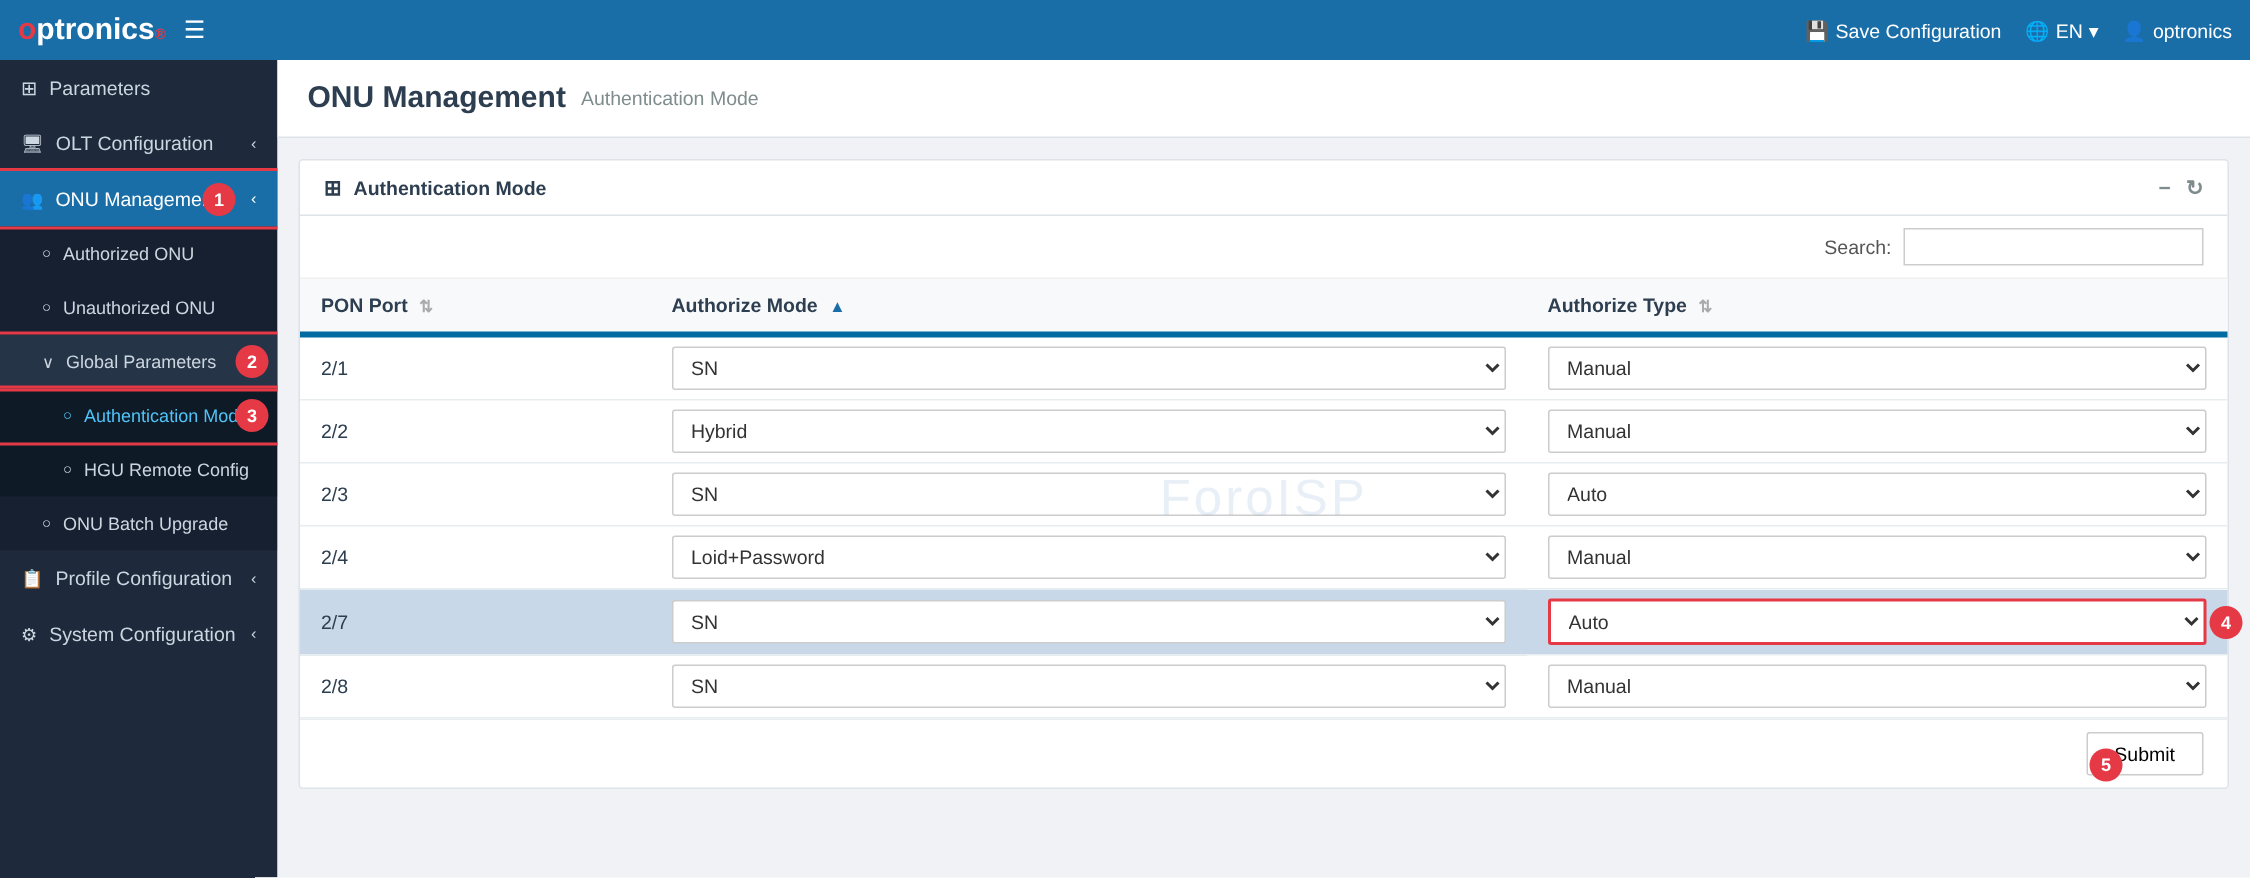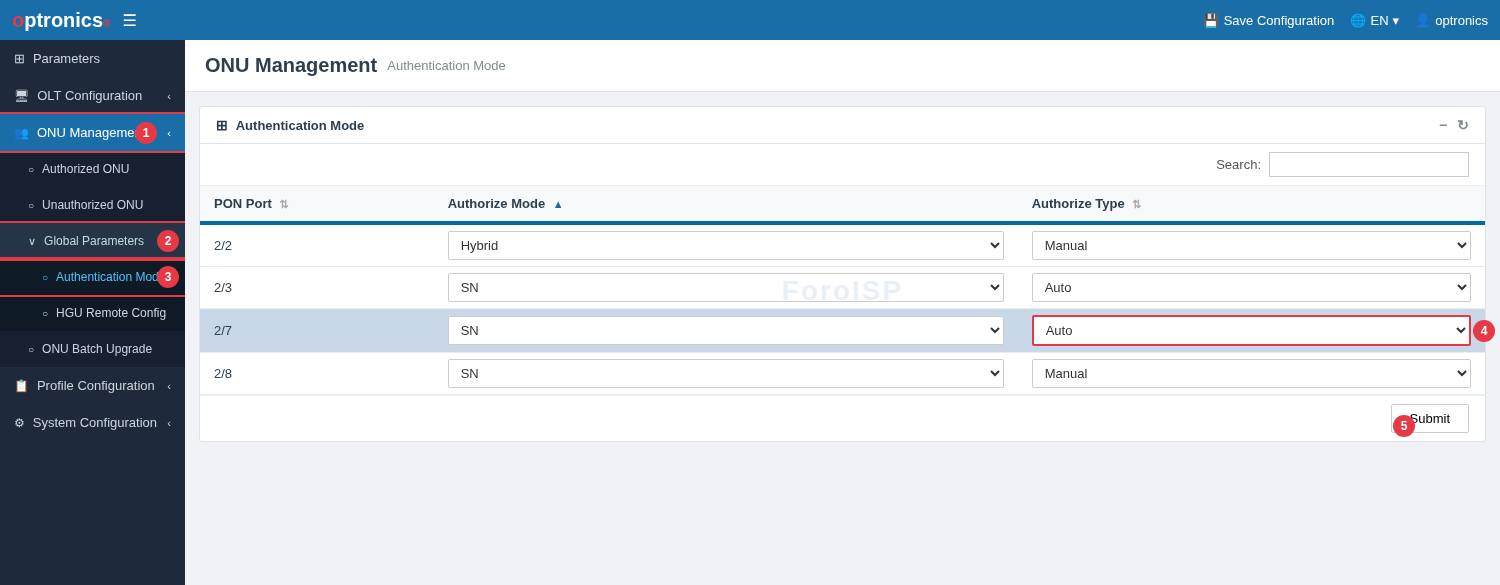--- a/index.html
+++ b/index.html
@@ -173,22 +173,22 @@
     .badge-5 {
       position: absolute;
       right: 70px;
       bottom: 4px;
     }
     .watermark {
       position: absolute;
       top: 50%;
       left: 50%;
       transform: translate(-50%, -50%);
-      font-size: 28px;
-      font-weight: bold;
+      font-size: 34px;
+      font-weight: normal;
       color: rgba(100,150,200,0.15);
       pointer-events: none;
       white-space: nowrap;
       letter-spacing: 2px;
     }
   </style>
 </head>
 <body>
 
 <div class="top-header">
@@ -321,30 +321,40 @@
                 <span>Authorize Mode</span>
                 <span class="sort-icon">▲</span>
               </th>
               <th>
                 <span>Authorize Type</span>
                 <span class="sort-icon-neutral">⇅</span>
               </th>
             </tr>
           </thead>
           <tbody id="table-body">
+          <tr>
+                <td class="port-cell">2/1</td>
+                <td class="select-cell"><select><option value="SN">SN</option><option value="Hybrid">Hybrid</option><option value="Loid+Password">Loid+Password</option><option value="Loid">Loid</option></select></td>
+                <td class="type-cell" style="position: relative;"><select><option value="Manual">Manual</option><option value="Auto">Auto</option></select></td>
+              </tr>
               <tr>
                 <td class="port-cell">2/2</td>
                 <td class="select-cell"><select><option value="SN">SN</option><option value="Hybrid" selected="">Hybrid</option><option value="Loid+Password">Loid+Password</option><option value="Loid">Loid</option></select></td>
                 <td class="type-cell" style="position: relative;"><select><option value="Manual">Manual</option><option value="Auto">Auto</option></select></td>
               </tr>
               <tr>
                 <td class="port-cell">2/3</td>
                 <td class="select-cell"><select><option value="SN">SN</option><option value="Hybrid">Hybrid</option><option value="Loid+Password">Loid+Password</option><option value="Loid">Loid</option></select></td>
                 <td class="type-cell" style="position: relative;"><select><option value="Manual">Manual</option><option value="Auto" selected="">Auto</option></select></td>
               </tr>
+              <tr>
+                <td class="port-cell">2/4</td>
+                <td class="select-cell"><select><option value="SN">SN</option><option value="Hybrid">Hybrid</option><option value="Loid+Password" selected="">Loid+Password</option><option value="Loid">Loid</option></select></td>
+                <td class="type-cell" style="position: relative;"><select><option value="Manual">Manual</option><option value="Auto">Auto</option></select></td>
+              </tr>
               <tr class="row-selected">
                 <td class="port-cell">2/7</td>
                 <td class="select-cell"><select><option value="SN">SN</option><option value="Hybrid">Hybrid</option><option value="Loid+Password">Loid+Password</option><option value="Loid">Loid</option></select></td>
                 <td class="type-cell" style="position: relative;"><select class="highlighted-select"><option value="Manual">Manual</option><option value="Auto" selected="">Auto</option></select><div class="step-badge" style="position: absolute; right: -10px; top: 50%; transform: translateY(-50%); z-index: 10;">4</div></td>
               </tr>
               <tr>
                 <td class="port-cell">2/8</td>
                 <td class="select-cell"><select><option value="SN">SN</option><option value="Hybrid">Hybrid</option><option value="Loid+Password">Loid+Password</option><option value="Loid">Loid</option></select></td>
                 <td class="type-cell" style="position: relative;"><select><option value="Manual">Manual</option><option value="Auto">Auto</option></select></td>
               </tr>

